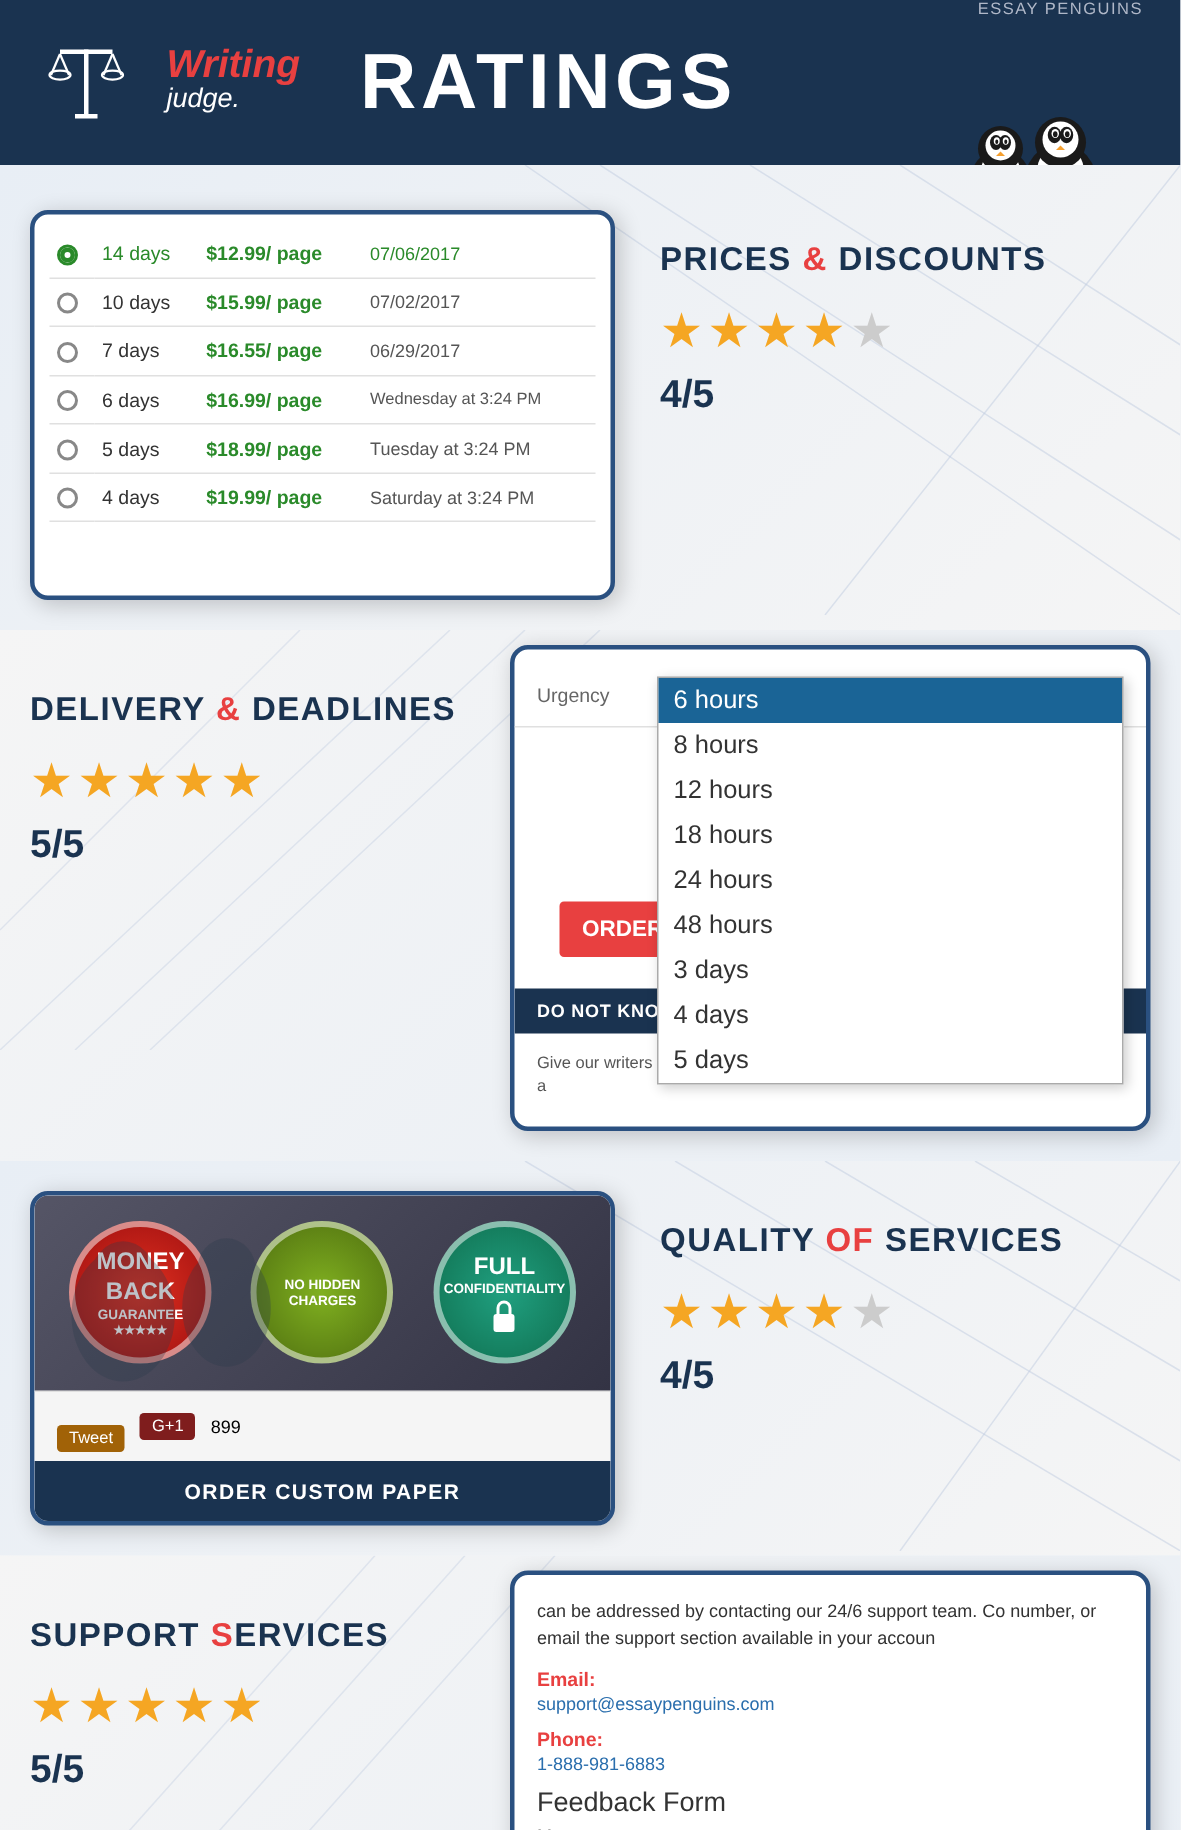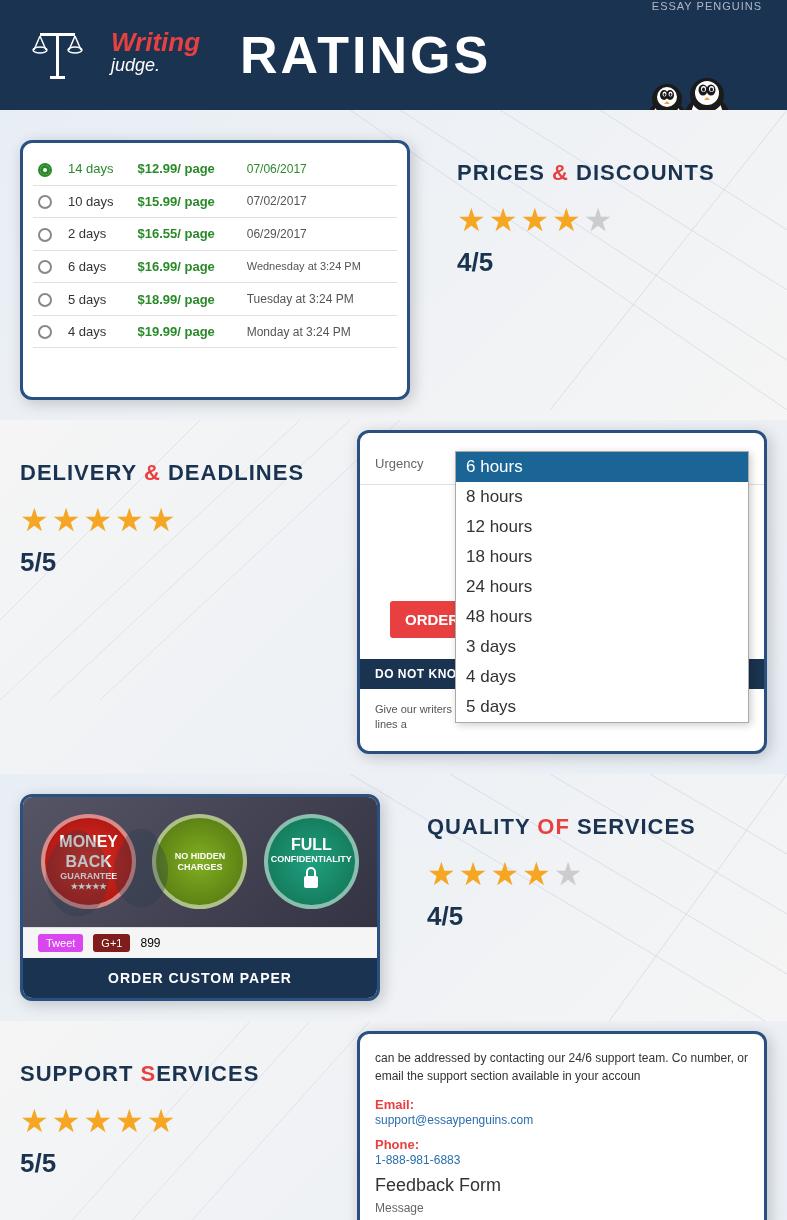--- a/index.html
+++ b/index.html
@@ -282,21 +282,21 @@
 
     
     .section3 {
       display: flex;
       align-items: flex-start;
       padding: 20px 20px 20px 20px;
       position: relative;
       background: linear-gradient(135deg, #e8eef5 0%, #f5f5f5 100%);
     }
     .guarantees-screenshot {
-      width: 360px;
+      width: 390px;
       min-height: 200px;
       background: white;
       border: 3px solid #2a5080;
       border-radius: 12px;
       overflow: hidden;
       box-shadow: 3px 3px 15px rgba(0,0,0,0.2);
       flex-shrink: 0;
     }
     .guarantees-img-area {
       background: linear-gradient(135deg, #556, #334);
@@ -331,25 +331,26 @@
     .social-row {
       display: flex;
       align-items: center;
       gap: 10px;
       padding: 6px 15px;
       font-size: 12px;
       background: #f5f5f5;
       border-top: 1px solid #e0e0e0;
     }
     .tweet-btn {
-      background: #d946ef;
+      background: #a16207;
       color: white;
       padding: 3px 8px;
       border-radius: 3px;
       font-size: 11px;
+      margin-top: 16px;
     }
     .gplus-btn {
       background: #7f1d1d;
       color: white;
       padding: 3px 8px;
       border-radius: 3px;
       font-size: 11px;
     }
     .order-custom-btn {
       background: #1a3350;
@@ -435,21 +436,20 @@
       top: 0; left: 0; right: 0; bottom: 0;
       pointer-events: none;
       z-index: 0;
     }
 
     .content-layer {
       position: relative;
       z-index: 1;
       display: flex;
       width: 100%;
-      gap: 17px;
     }
   </style>
 </head>
 <body>
 
 <header class="header">
   <div class="logo-area">
 
     <svg class="logo-icon" viewBox="0 0 55 55" xmlns="http://www.w3.org/2000/svg">
       <rect x="26" y="5" width="3" height="45" fill="white"></rect>
@@ -529,41 +529,41 @@
             <td class="date">07/06/2017</td>
           </tr>
           <tr>
             <td><span class="radio-btn"></span></td>
             <td>10 days</td>
             <td class="price">$15.99/ page</td>
             <td class="date">07/02/2017</td>
           </tr>
           <tr>
             <td><span class="radio-btn"></span></td>
-            <td>2 days</td>
+            <td>7 days</td>
             <td class="price">$16.55/ page</td>
             <td class="date">06/29/2017</td>
           </tr>
           <tr>
             <td><span class="radio-btn"></span></td>
             <td>6 days</td>
             <td class="price">$16.99/ page</td>
             <td class="date" style="font-size:11px">Wednesday at 3:24 PM</td>
           </tr>
           <tr>
             <td><span class="radio-btn"></span></td>
             <td>5 days</td>
             <td class="price">$18.99/ page</td>
             <td class="date">Tuesday at 3:24 PM</td>
           </tr>
           <tr>
             <td><span class="radio-btn"></span></td>
             <td>4 days</td>
             <td class="price">$19.99/ page</td>
-            <td class="date">Monday at 3:24 PM</td>
+            <td class="date">Saturday at 3:24 PM</td>
           </tr>
         </tbody>
           </table>
       </div>
 
       <div class="prices-info">
         <div class="section-title">
           <span>PRICES</span><span class="highlight"> &amp; </span><span>DISCOUNTS</span>
         </div>
         <div class="stars-row">

